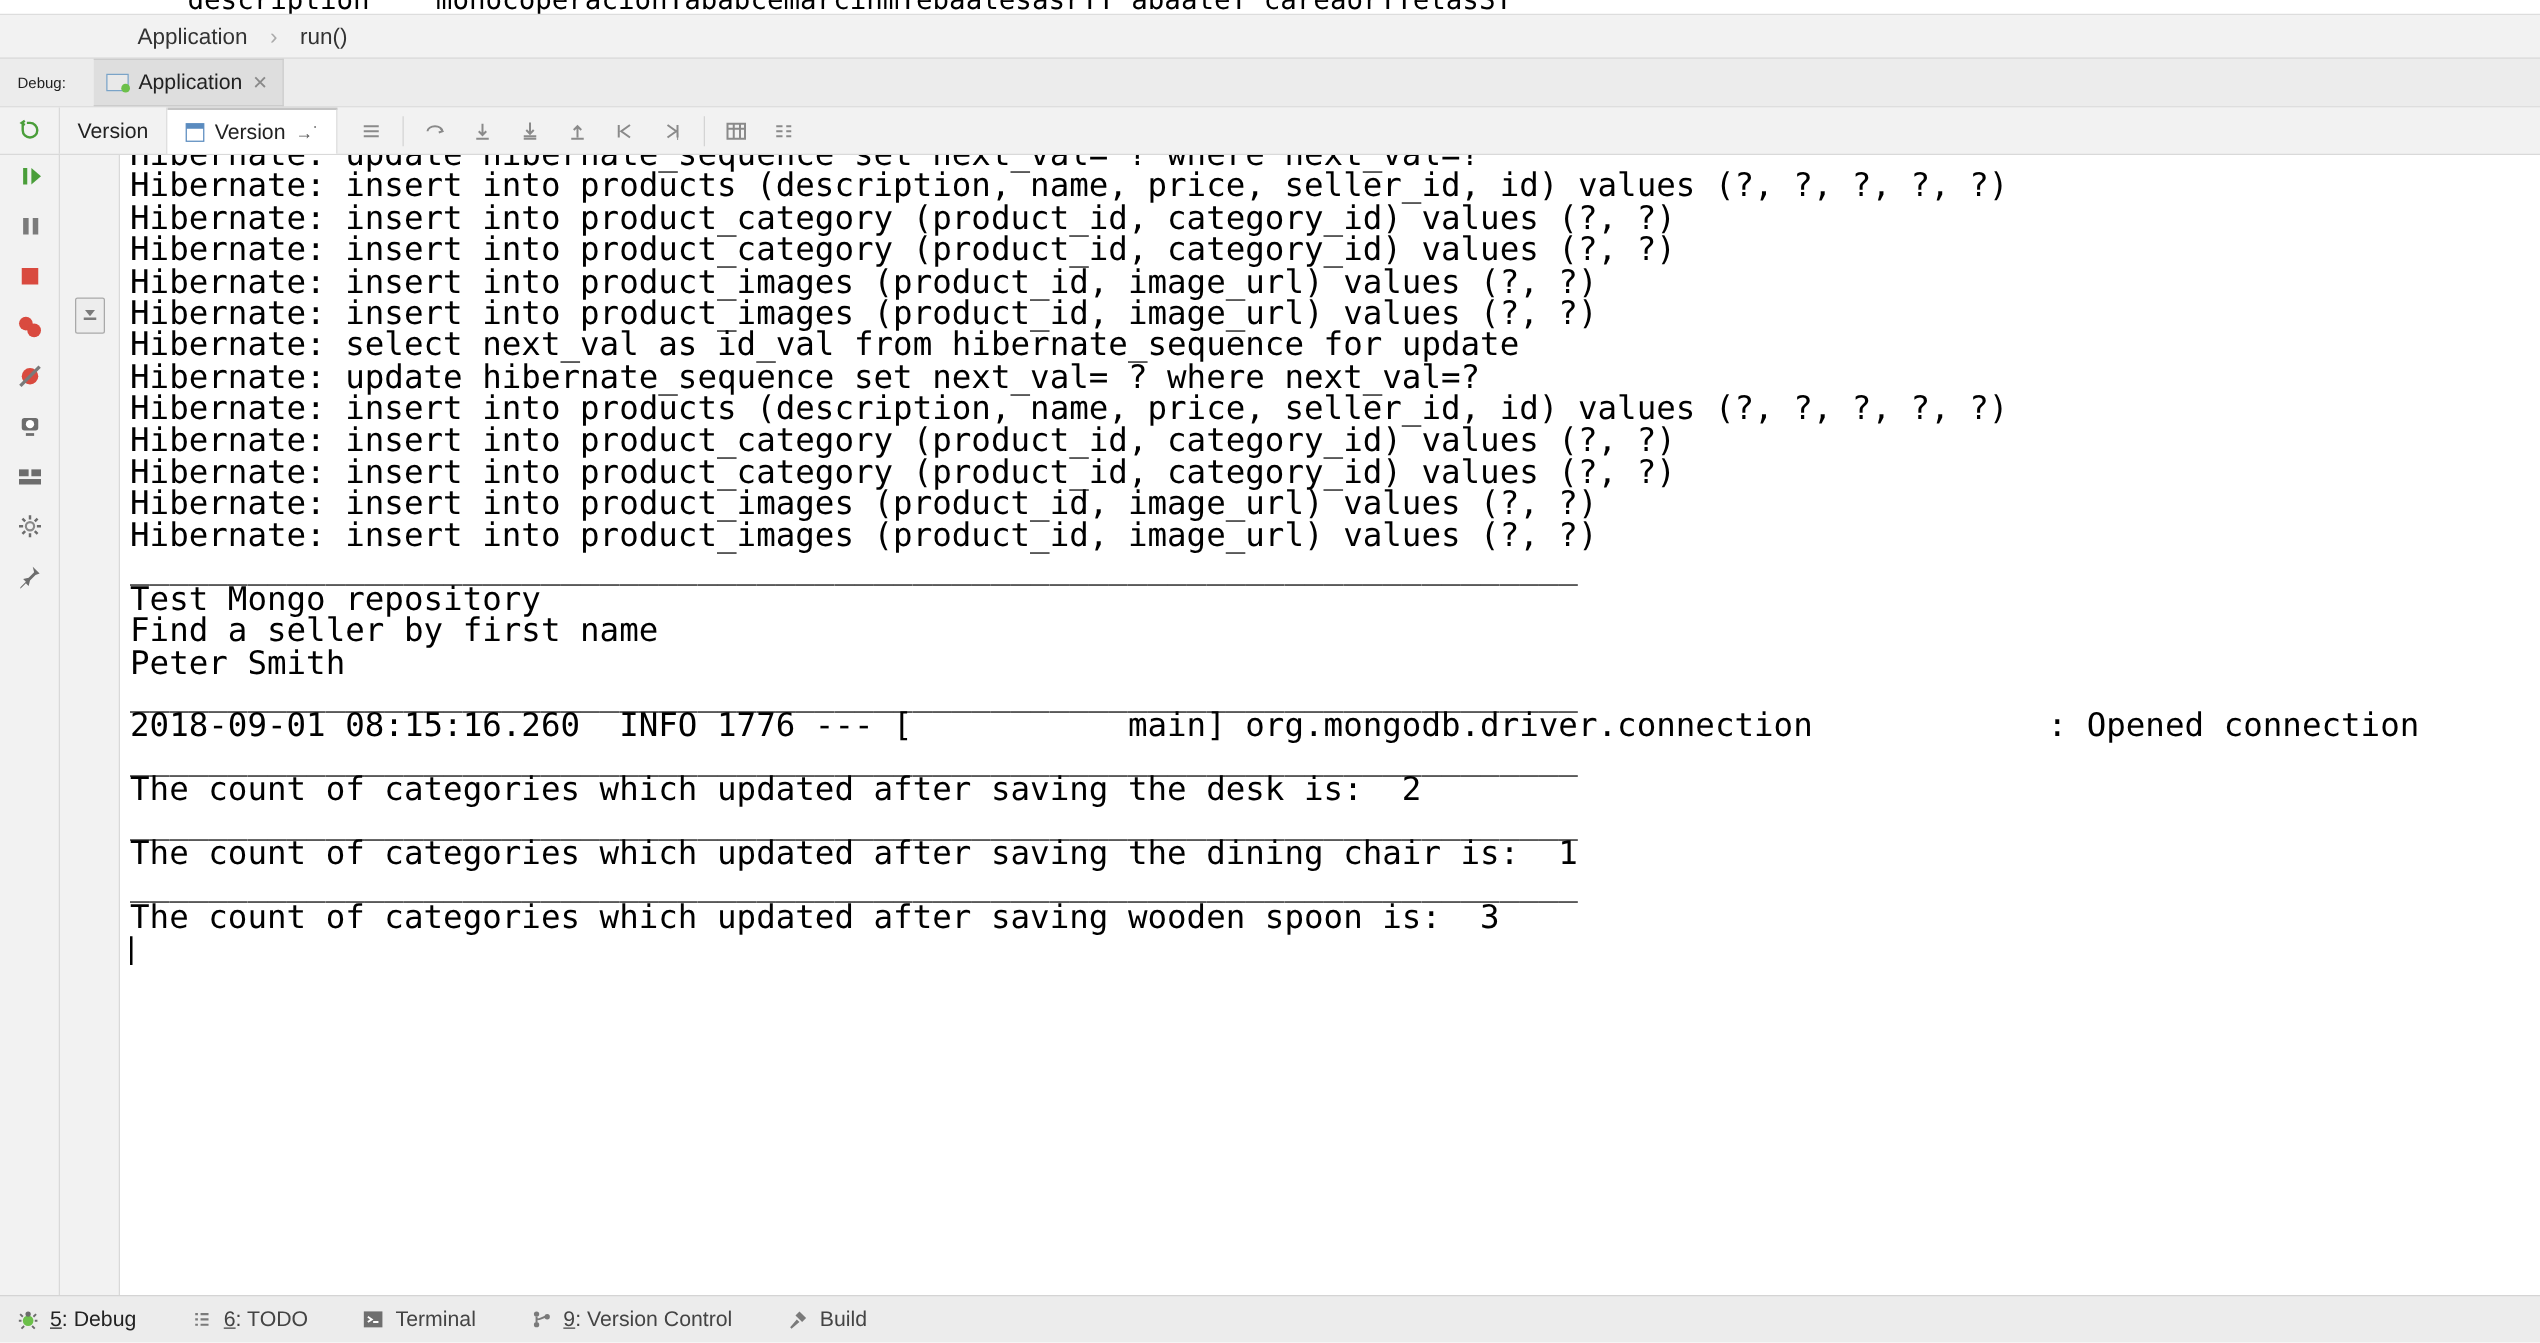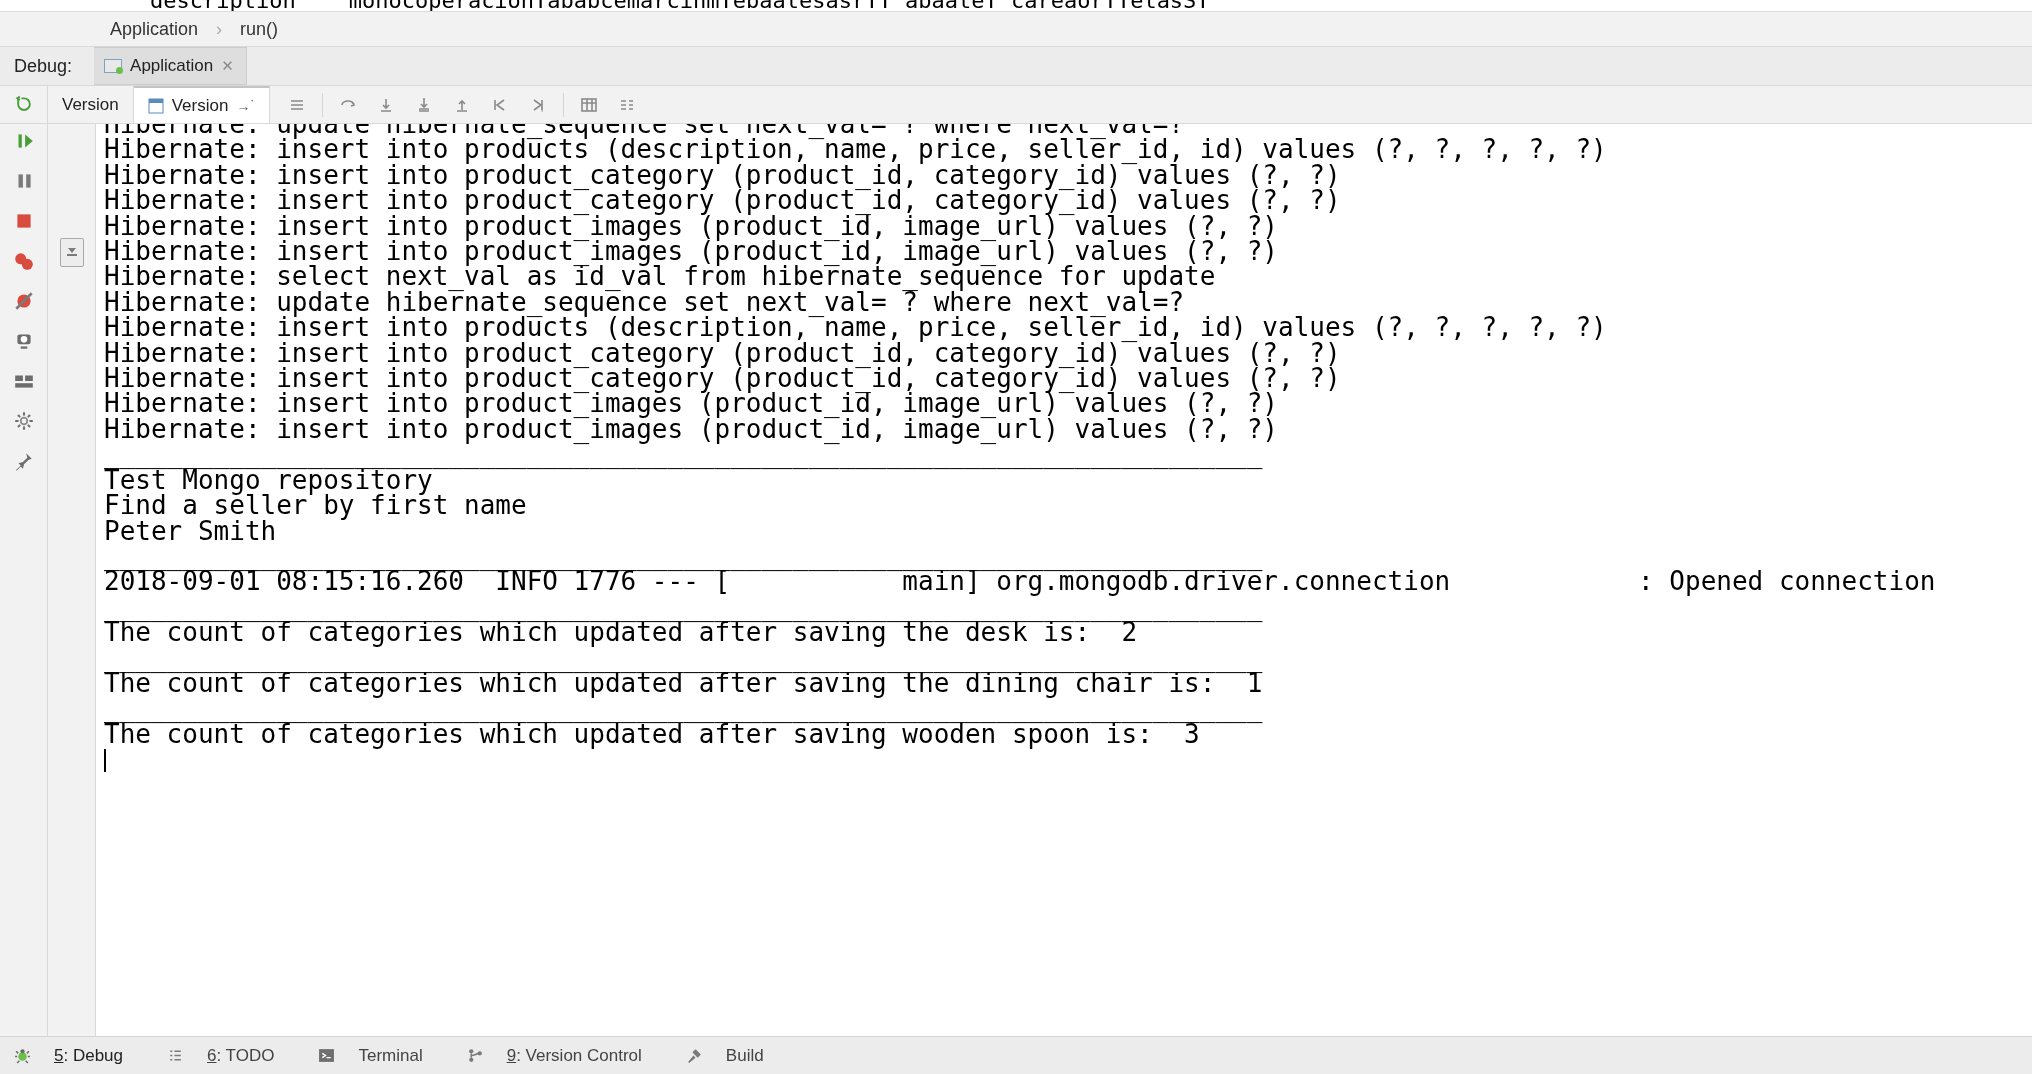--- a/index.html
+++ b/index.html
@@ -44,21 +44,21 @@
     .debug-strip {
       height: 40px;
       display: flex;
       align-items: center;
       border-top: 1px solid #d9d9d9;
       border-bottom: 1px solid #d9d9d9;
       background: #ececec;
     }
     .debug-label {
       padding: 0 22px 0 14px;
-      font-size: 18px;
+      font-size: 12px;
       color: #222;
     }
     .debug-tab {
       height: 100%;
       display: flex;
       align-items: center;
       gap: 8px;
       padding: 0 12px 0 10px;
       background: #dedede;
       border-top: 1px solid #ccc;
@@ -158,21 +158,21 @@
     .bottom-strip {
       height:38px;
       background:#ececec;
       border-top:1px solid #d4d4d4;
       display:flex; align-items:center;
       gap:44px;
       padding-left:14px;
       font-size:17px;
       color:#444;
     }
-    .bstrip-item { display:flex; align-items:center; gap:23px; }
+    .bstrip-item { display:flex; align-items:center; gap:9px; }
     .bstrip-item .u { text-decoration: underline; }
     .bstrip-item.active { color: #222; }
     .bstrip-ico { width:17px; height:17px; display:flex; align-items:center; justify-content:center; }
 
     
     .stroke { stroke:#8a8a8a; stroke-width:1.6; fill:none; }
 
     
     .rerun-icon svg path { stroke:#4a9e3a; stroke-width:2.3; fill:none; }
 

